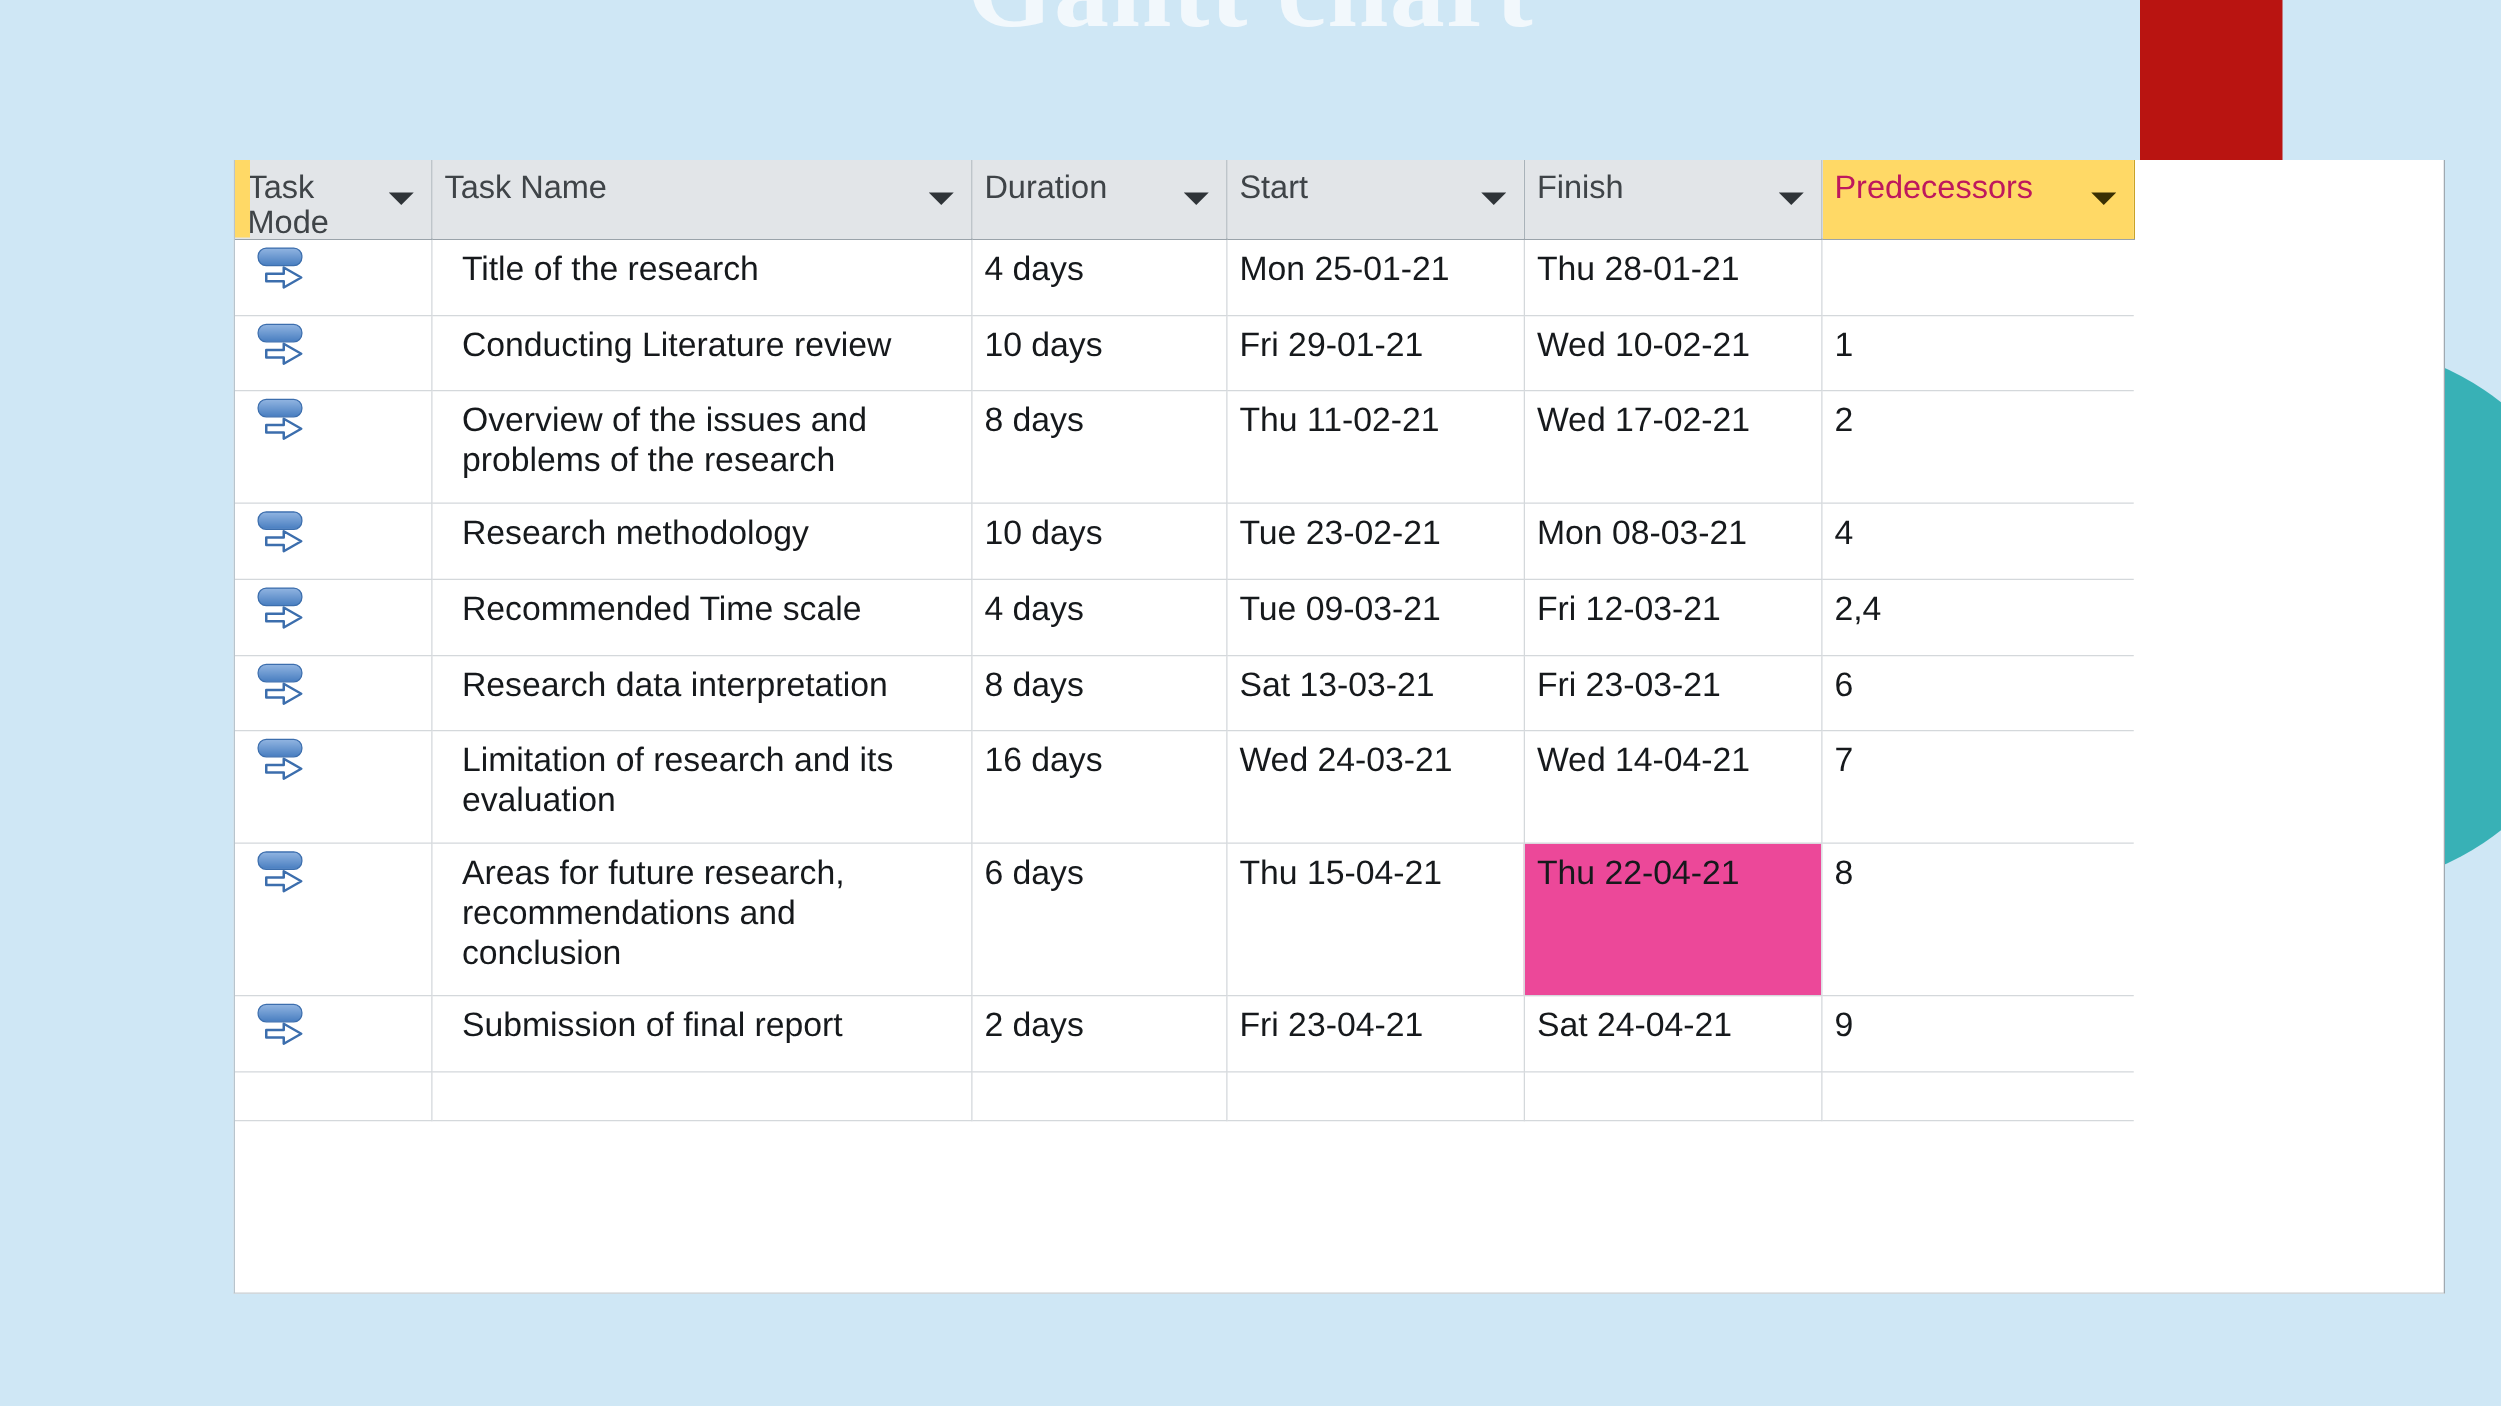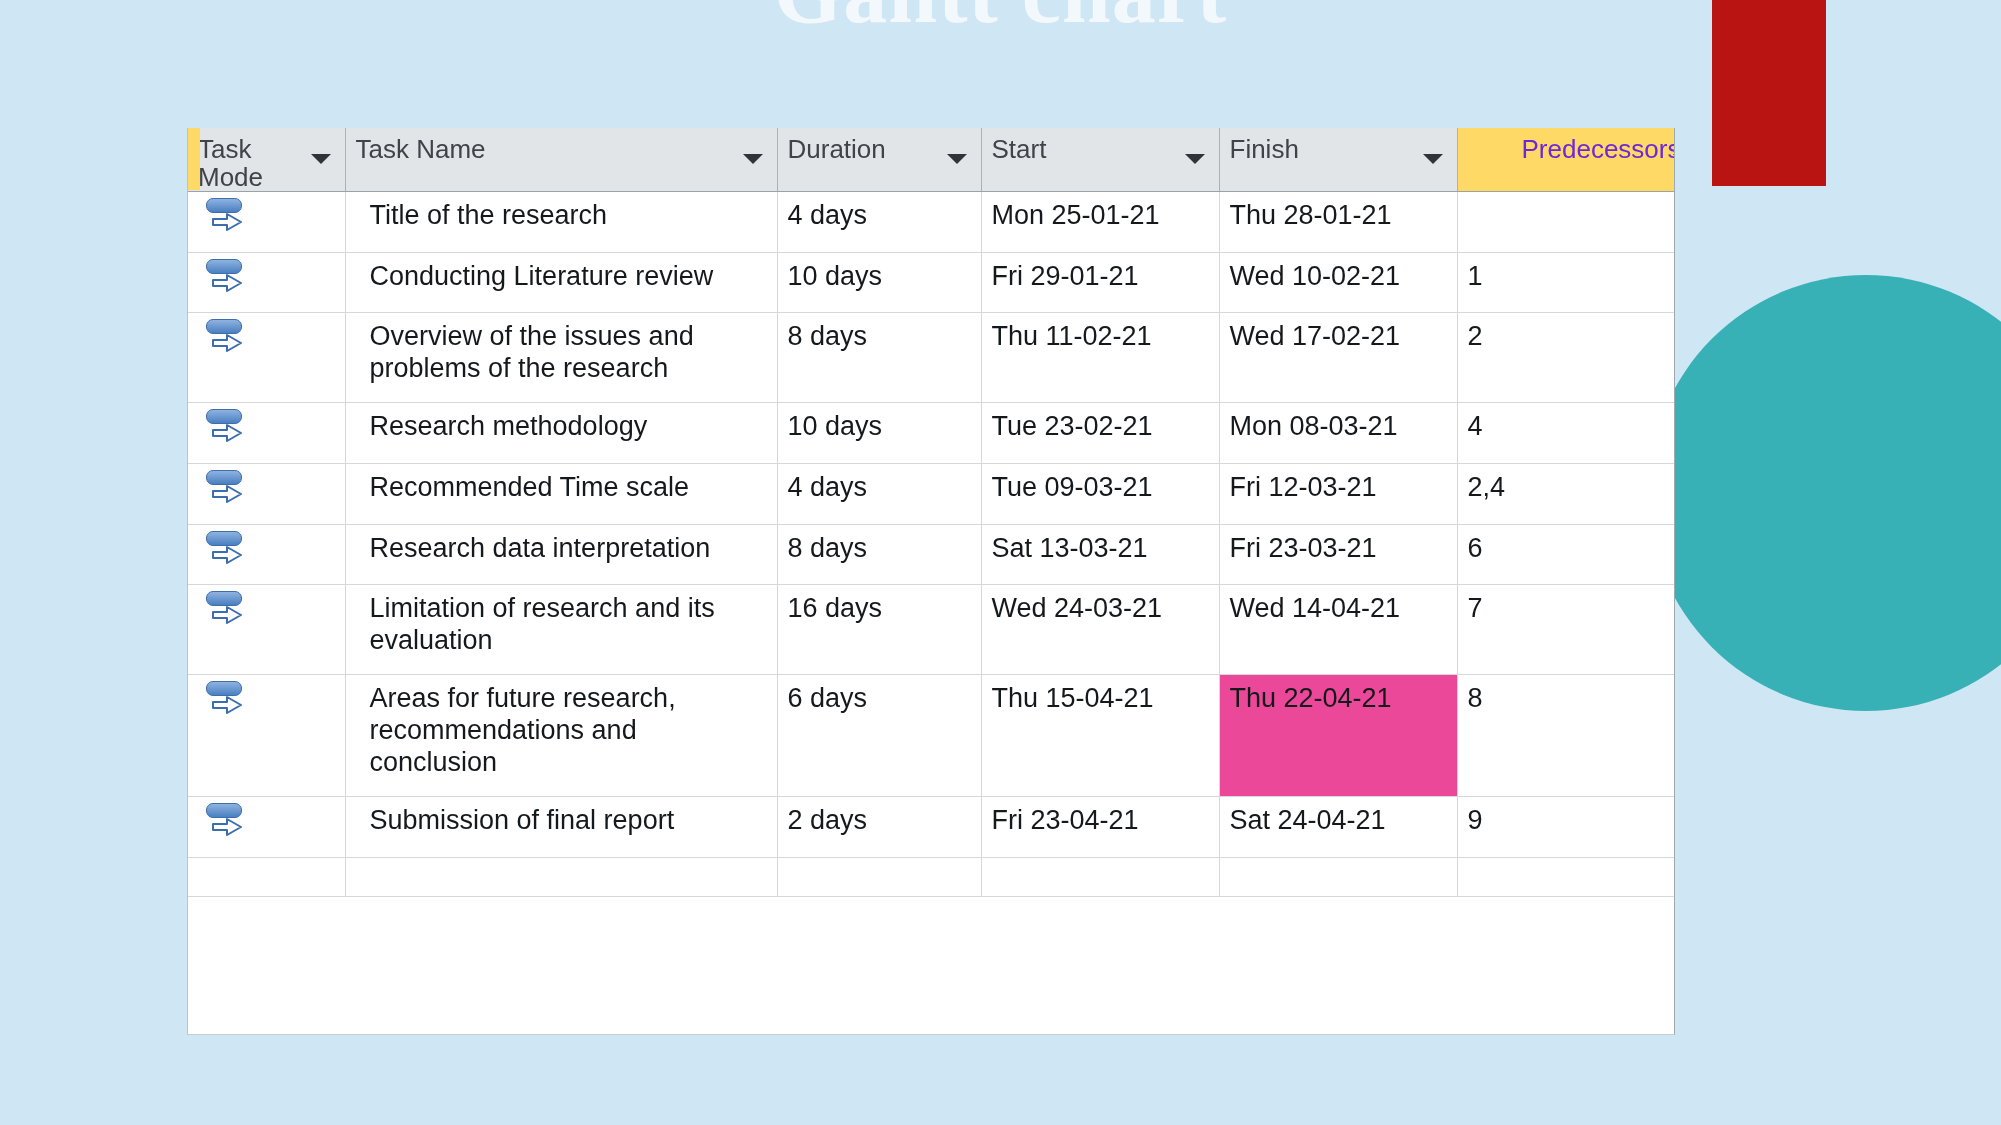--- a/index.html
+++ b/index.html
@@ -54,21 +54,21 @@
     letter-spacing: 1px;
     white-space: nowrap;
     user-select: none;
   }
 
   
   #project-table {
     position: absolute;
     left: 187px;
     top: 128px;
-    width: 1488px;
+    width: 1769px;
     height: 907px;
     background: #ffffff;
     box-sizing: border-box;
     border-left: 1px solid #b8c4cc;
     border-right: 1px solid #9fa9b0;
     border-bottom: 1px solid #c8cdd1;
     overflow: hidden;
   }
 
   table.grid {
@@ -105,21 +105,21 @@
   }
   .th-inner {
     display: block;
     padding: 7px 26px 0 10px;
     font-size: 26px;
     line-height: 1.08;
     color: #3f4448;
     text-align: left;
     white-space: normal;
   }
-  thead th.pred-head .th-inner { color: #6d28d9; text-align: right; }
+  thead th.pred-head .th-inner { color: #be185d; }
 
   .sort-arrow {
     position: absolute;
     right: 14px;
     top: 26px;
     width: 0;
     height: 0;
     border-left: 10px solid transparent;
     border-right: 10px solid transparent;
     border-top: 10px solid #2f3438;

